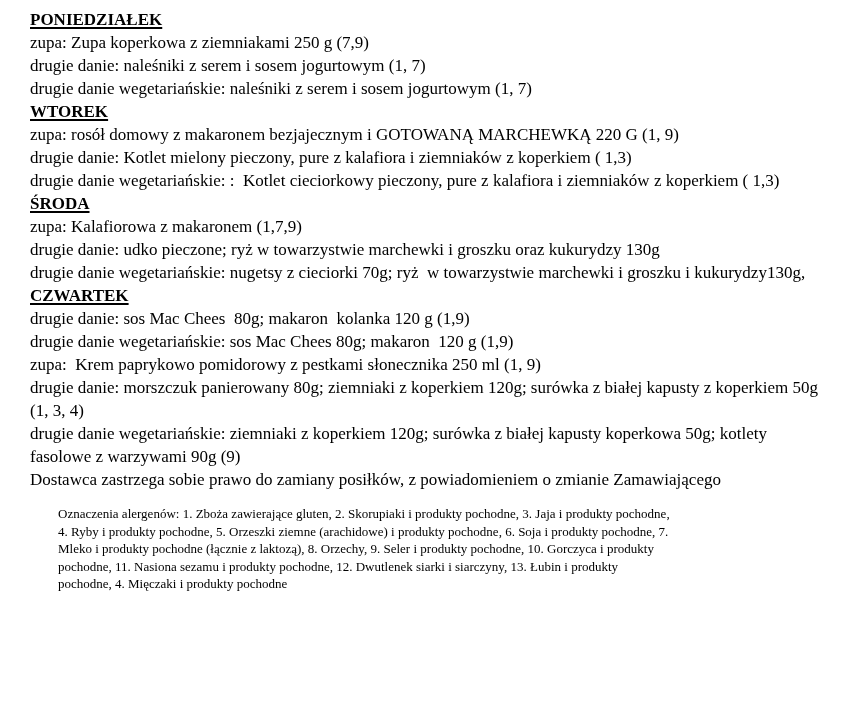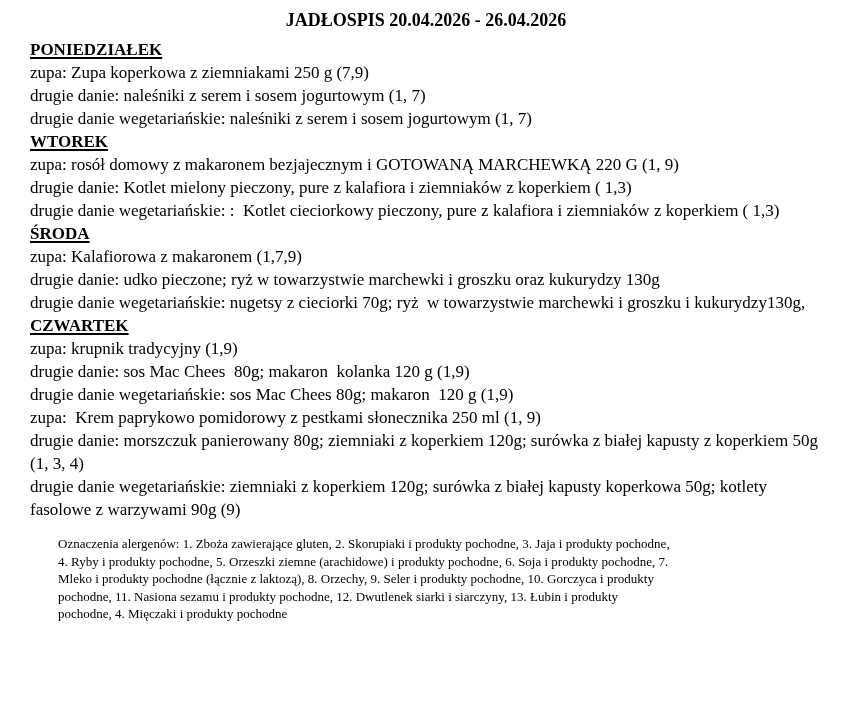--- a/index.html
+++ b/index.html
@@ -26,21 +26,20 @@
   .lbl { font-weight: normal; }
   .disclaimer { font-size: 17px; margin: 0; line-height: 23px; }
   .allergens { margin-top: 14px; font-size: 13px; line-height: 17.5px; margin-left: 28px; }
   .al-line { margin: 0; }
 </style>
 </head>
 <body>
 
 <div class="page">
 
-  <h1 class="title">JADŁOSPIS 20.04.2026 - 26.04.2026</h1>
 
   <section>
     <h2 class="day-name">PONIEDZIAŁEK</h2>
     <p class="row"><b class="lbl">zupa:</b><span> Zupa koperkowa z ziemniakami 250 g (7,9)</span></p>
     <p class="row"><b class="lbl">drugie danie:</b><span> naleśniki z serem i sosem jogurtowym (1, 7)</span></p>
     <p class="row"><b class="lbl">drugie danie wegetariańskie:</b><span> naleśniki z serem i sosem jogurtowym (1, 7)</span></p>
   </section>
 
   <section>
     <h2 class="day-name">WTOREK</h2>
@@ -51,31 +50,31 @@
 
   <section>
     <h2 class="day-name">ŚRODA</h2>
     <p class="row"><b class="lbl">zupa:</b><span> Kalafiorowa z makaronem (1,7,9)</span></p>
     <p class="row"><b class="lbl">drugie danie:</b><span> udko pieczone; ryż w towarzystwie marchewki i groszku oraz kukurydzy 130g</span></p>
     <p class="row"><b class="lbl">drugie danie wegetariańskie:</b><span> nugetsy z cieciorki 70g; ryż  w towarzystwie marchewki i groszku i kukurydzy130g,</span></p>
   </section>
 
   <section>
     <h2 class="day-name">CZWARTEK</h2>
-    <p class="row"><b class="lbl">zupa:</b><span> krupnik tradycyjny (1,9)</span></p>
     <p class="row"><b class="lbl">drugie danie:</b><span> sos Mac Chees  80g; makaron  kolanka 120 g (1,9)</span></p>
     <p class="row"><b class="lbl">drugie danie wegetariańskie:</b><span> sos Mac Chees 80g; makaron  120 g (1,9)</span></p>
   </section>
 
   <section>
     <p class="row"><b class="lbl">zupa:</b><span>  Krem paprykowo pomidorowy z pestkami słonecznika 250 ml (1, 9)</span></p>
     <p class="row"><b class="lbl">drugie danie:</b><span> morszczuk panierowany 80g; ziemniaki z koperkiem 120g; surówka z białej kapusty z koperkiem 50g (1, 3, 4)</span></p>
     <p class="row"><b class="lbl">drugie danie wegetariańskie:</b><span> ziemniaki z koperkiem 120g; surówka z białej kapusty koperkowa 50g; kotlety fasolowe z warzywami 90g (9)</span></p>
   </section>
 
+  <p class="disclaimer">Dostawca zastrzega sobie prawo do zamiany posiłków, z powiadomieniem o zmianie Zamawiającego</p>
 
   <div class="allergens">
     <div class="al-line">Oznaczenia alergenów: 1. Zboża zawierające gluten, 2. Skorupiaki i produkty pochodne, 3. Jaja i produkty pochodne,</div>
     <div class="al-line">4. Ryby i produkty pochodne, 5. Orzeszki ziemne (arachidowe) i produkty pochodne, 6. Soja i produkty pochodne, 7.</div>
     <div class="al-line">Mleko i produkty pochodne (łącznie z laktozą), 8. Orzechy, 9. Seler i produkty pochodne, 10. Gorczyca i produkty</div>
     <div class="al-line">pochodne, 11. Nasiona sezamu i produkty pochodne, 12. Dwutlenek siarki i siarczyny, 13. Łubin i produkty</div>
     <div class="al-line">pochodne, 4. Mięczaki i produkty pochodne</div>
   </div>
 
 </div>

